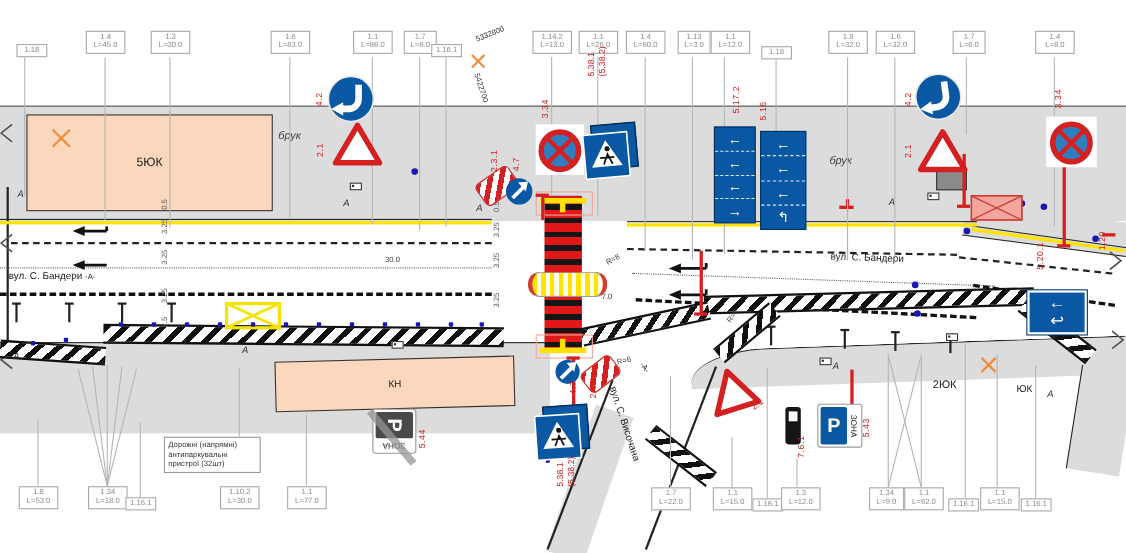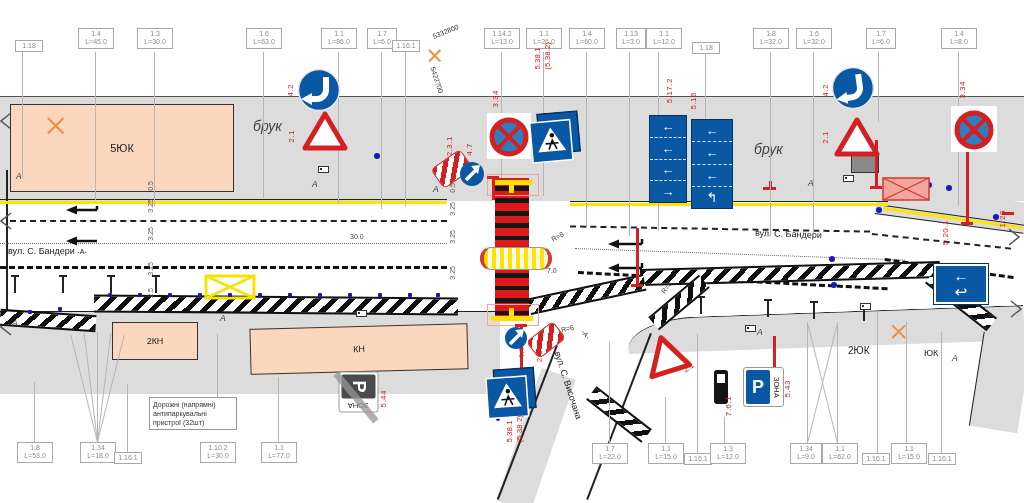--- a/index.html
+++ b/index.html
@@ -39,21 +39,21 @@
   .vred{position:absolute;color:#cf2020;font-size:8px;writing-mode:vertical-rl;
         transform:rotate(180deg);letter-spacing:.5px;line-height:1.1;z-index:45;white-space:nowrap;}
   .vredpair{position:absolute;display:flex;flex-direction:row;gap:1px;z-index:45;}
   .vredpair span{color:#cf2020;font-size:8px;writing-mode:vertical-rl;transform:rotate(180deg);line-height:1.1;white-space:nowrap;}
   .rdiag{position:absolute;color:#cf2020;font-size:8px;z-index:45;white-space:nowrap;}
   .vdim{position:absolute;color:#555;font-size:7px;writing-mode:vertical-rl;transform:rotate(180deg);z-index:20;}
   .hdim{position:absolute;color:#444;font-size:7px;z-index:20;white-space:nowrap;}
   .rlab{position:absolute;color:#444;font-size:7px;z-index:20;white-space:nowrap;}
   .stname{position:absolute;color:#222;font-size:9px;z-index:20;white-space:nowrap;}
   .alet{position:absolute;color:#333;font-size:8.5px;font-style:italic;z-index:20;}
-  .bruk{position:absolute;color:#444;font-size:14px;font-style:italic;z-index:20;}
+  .bruk{position:absolute;color:#444;font-size:10px;font-style:italic;z-index:20;}
   .note{position:absolute;border:1px solid #999;background:#fff;color:#333;font-size:7px;
         line-height:1.3;padding:2px 3px;z-index:30;}
   
   .sign{position:absolute;z-index:40;}
   .board{position:absolute;background:#0a57a4;border:1px solid #05325f;z-index:40;
          display:flex;flex-direction:column;}
   .board .row{flex:1;display:flex;align-items:center;justify-content:center;color:#fff;
               font-size:13px;border-bottom:1px dashed rgba(255,255,255,.85);}
   .board .row:last-child{border-bottom:none;}
   .sq2{position:absolute;background:#0a57a4;border:2px solid #fff;box-shadow:0 0 0 1px #05325f;
@@ -188,25 +188,22 @@
   <div class="surf" style="left:0;top:311px;width:500px;height:82px;border-top:1.5px solid #222"></div>
   <div class="surf" style="left:0;top:322px;width:96px;height:55px;transform:rotate(4deg)"></div>
   <div class="surf" style="left:628px;top:312px;width:396px;height:34px;border-top:1.5px solid #222;border-top-left-radius:70px 30px;transform:rotate(-2deg)"></div>
   <div class="surf" style="left:976px;top:335px;width:48px;height:95px;transform:rotate(9deg);border-left:1.5px solid #222"></div>
   <div class="surf" style="left:518px;top:370px;width:36px;height:140px;transform:rotate(19deg)"></div>
 
   <div class="vline" style="left:556px;top:345px;height:165px;transform:rotate(21deg);transform-origin:top left"></div>
   <div class="vline" style="left:650px;top:333px;height:178px;transform:rotate(21deg);transform-origin:top left"></div>
   <div class="vline" style="left:6px;top:170px;height:150px"></div>
 
-  <div class="bld" style="left:10px;top:104px;width:222px;height:86px;font-size:11px">
+  <div class="bld" style="left:24px;top:104px;width:222px;height:86px;font-size:11px">
       <span>5ЮК</span>
-    </div>
-  <div class="bld" style="left:112px;top:322px;width:84px;height:36px;font-size:9px">
-      <span>2КН</span>
     </div>
   <div class="bld" style="left:250px;top:326px;width:216px;height:44px;font-size:9px;transform:rotate(-1.5deg)">
       <span>КН</span>
     </div>
   <div class="stname" style="left:848px;top:345px;font-size:10px">2ЮК</div>
   <div class="stname" style="left:924px;top:348px">ЮК</div>
 
   <div class="curb" style="left:0;top:198.5px;width:447px"></div>
   <div class="curb" style="left:570px;top:200.5px;width:318px"></div>
   <div class="curb" style="left:884px;top:204.5px;width:142px;transform:rotate(8deg);transform-origin:left top"></div>

